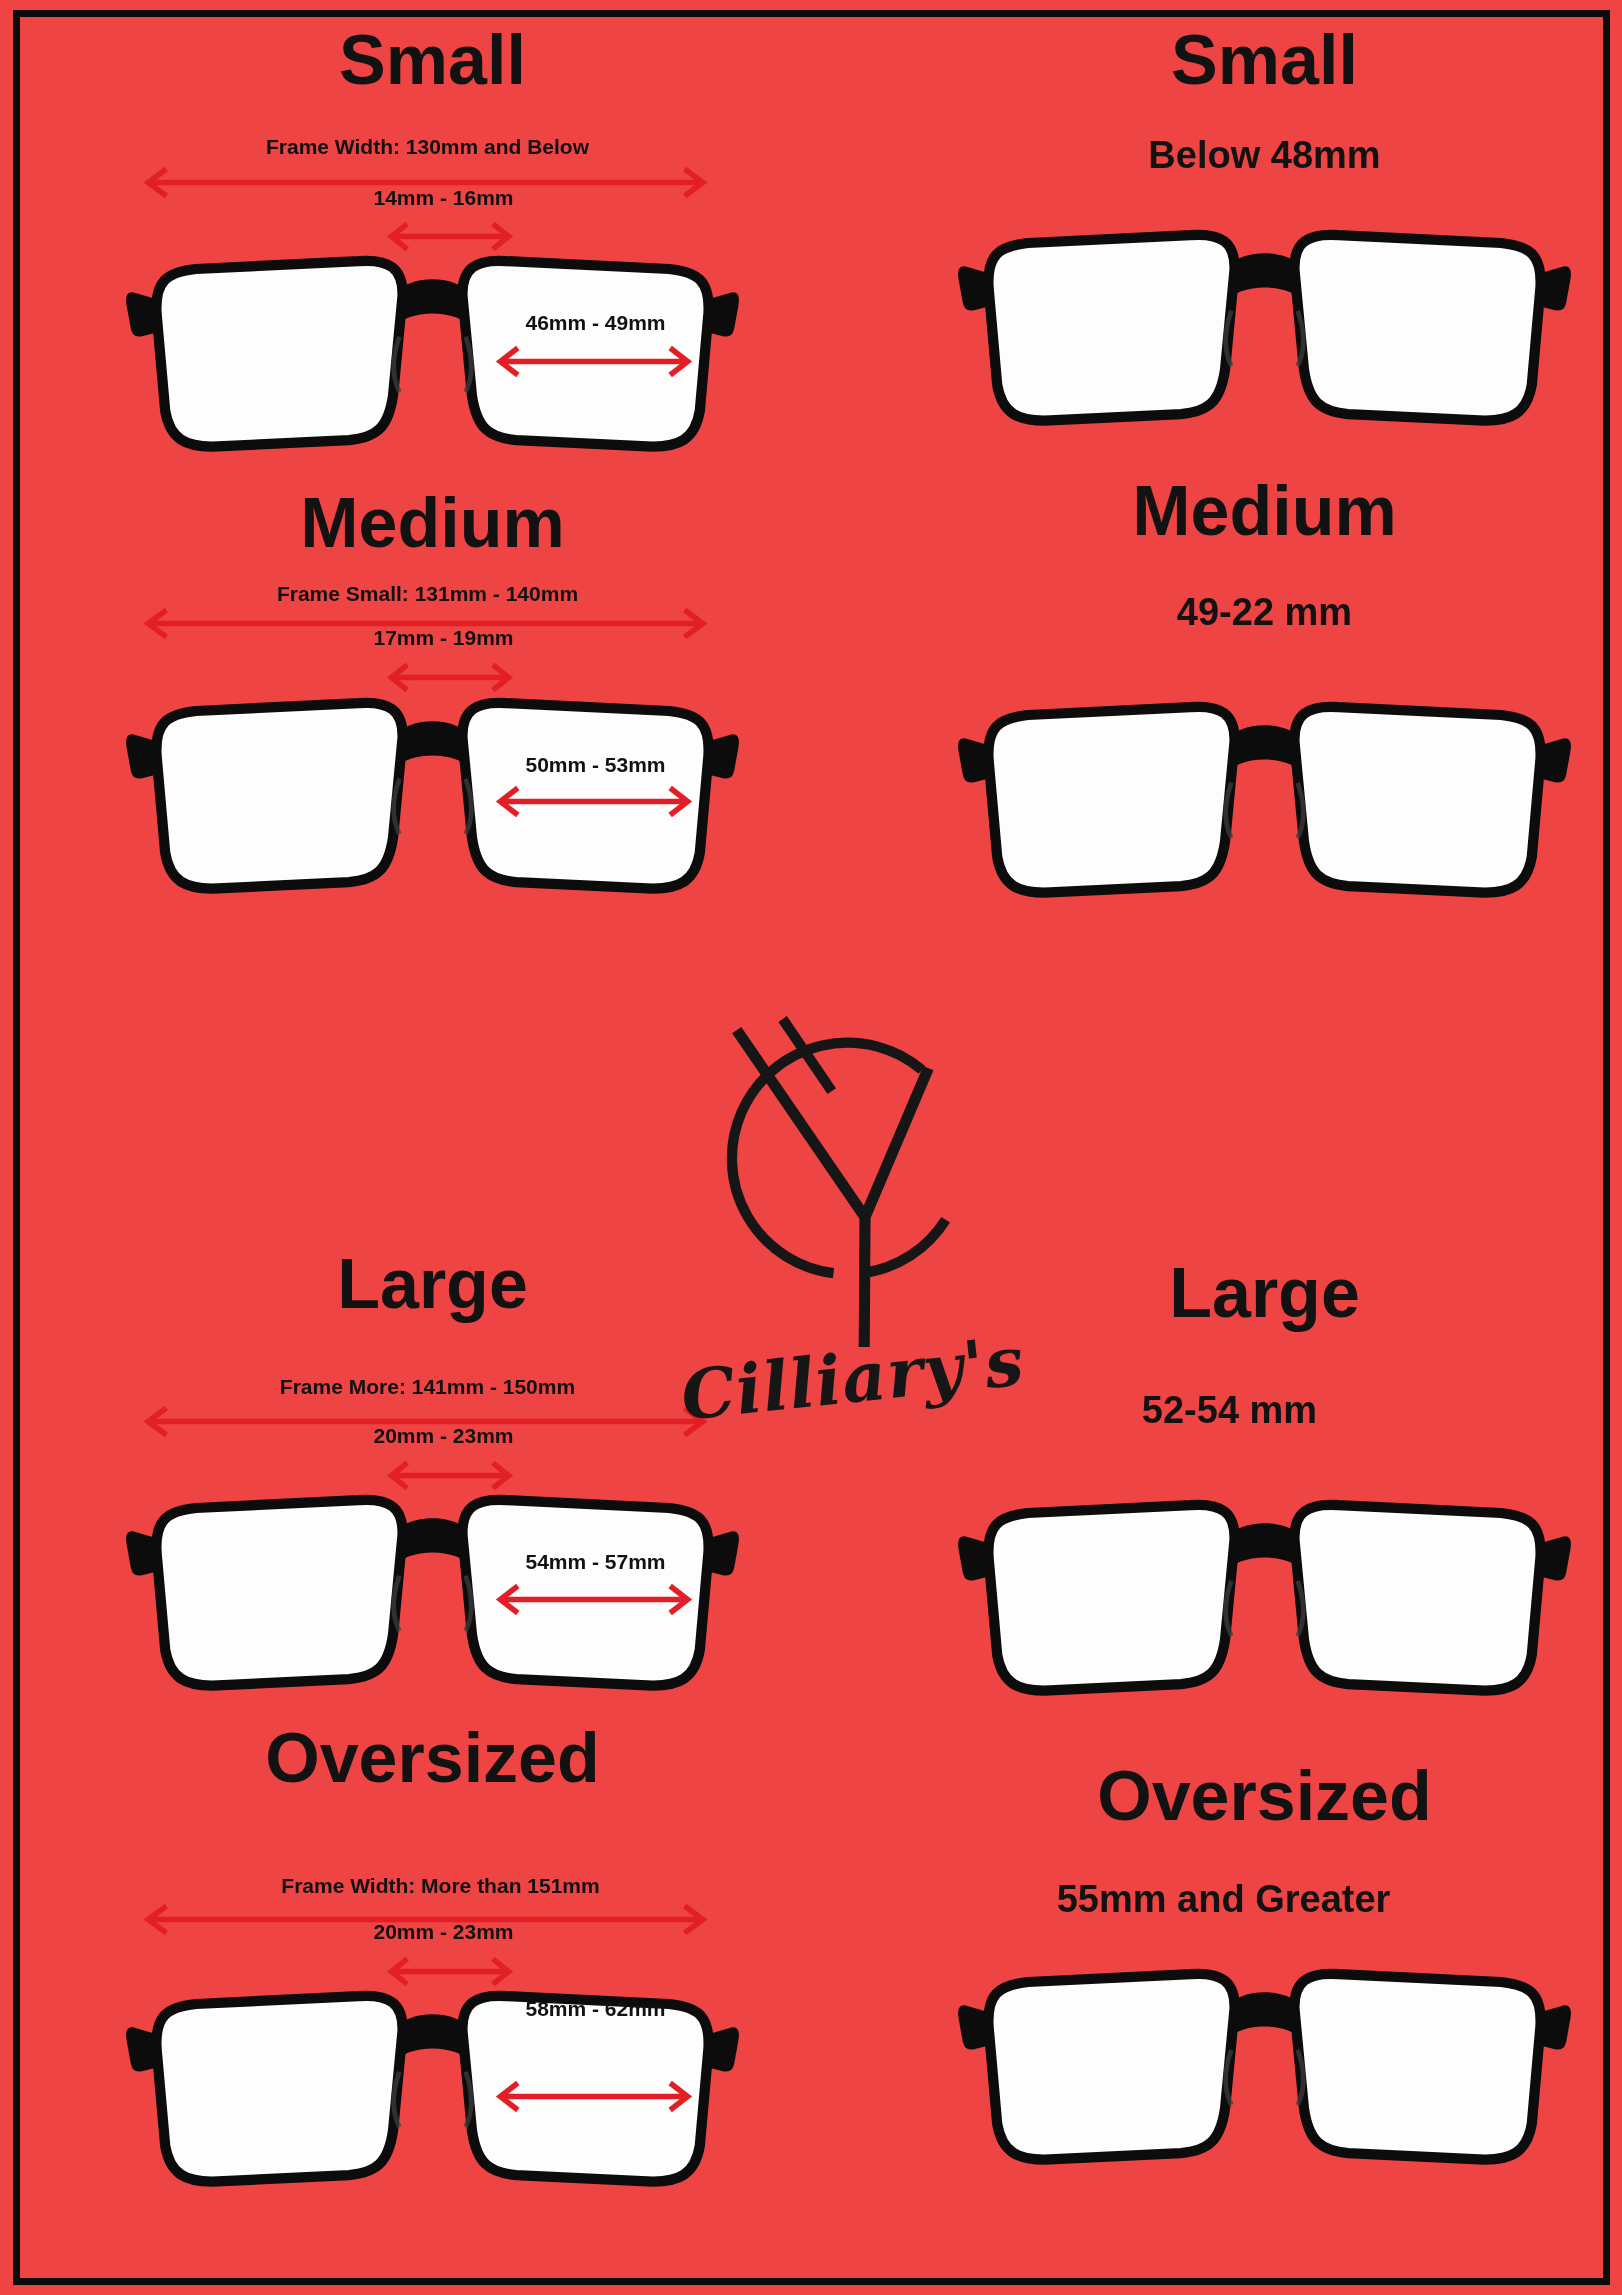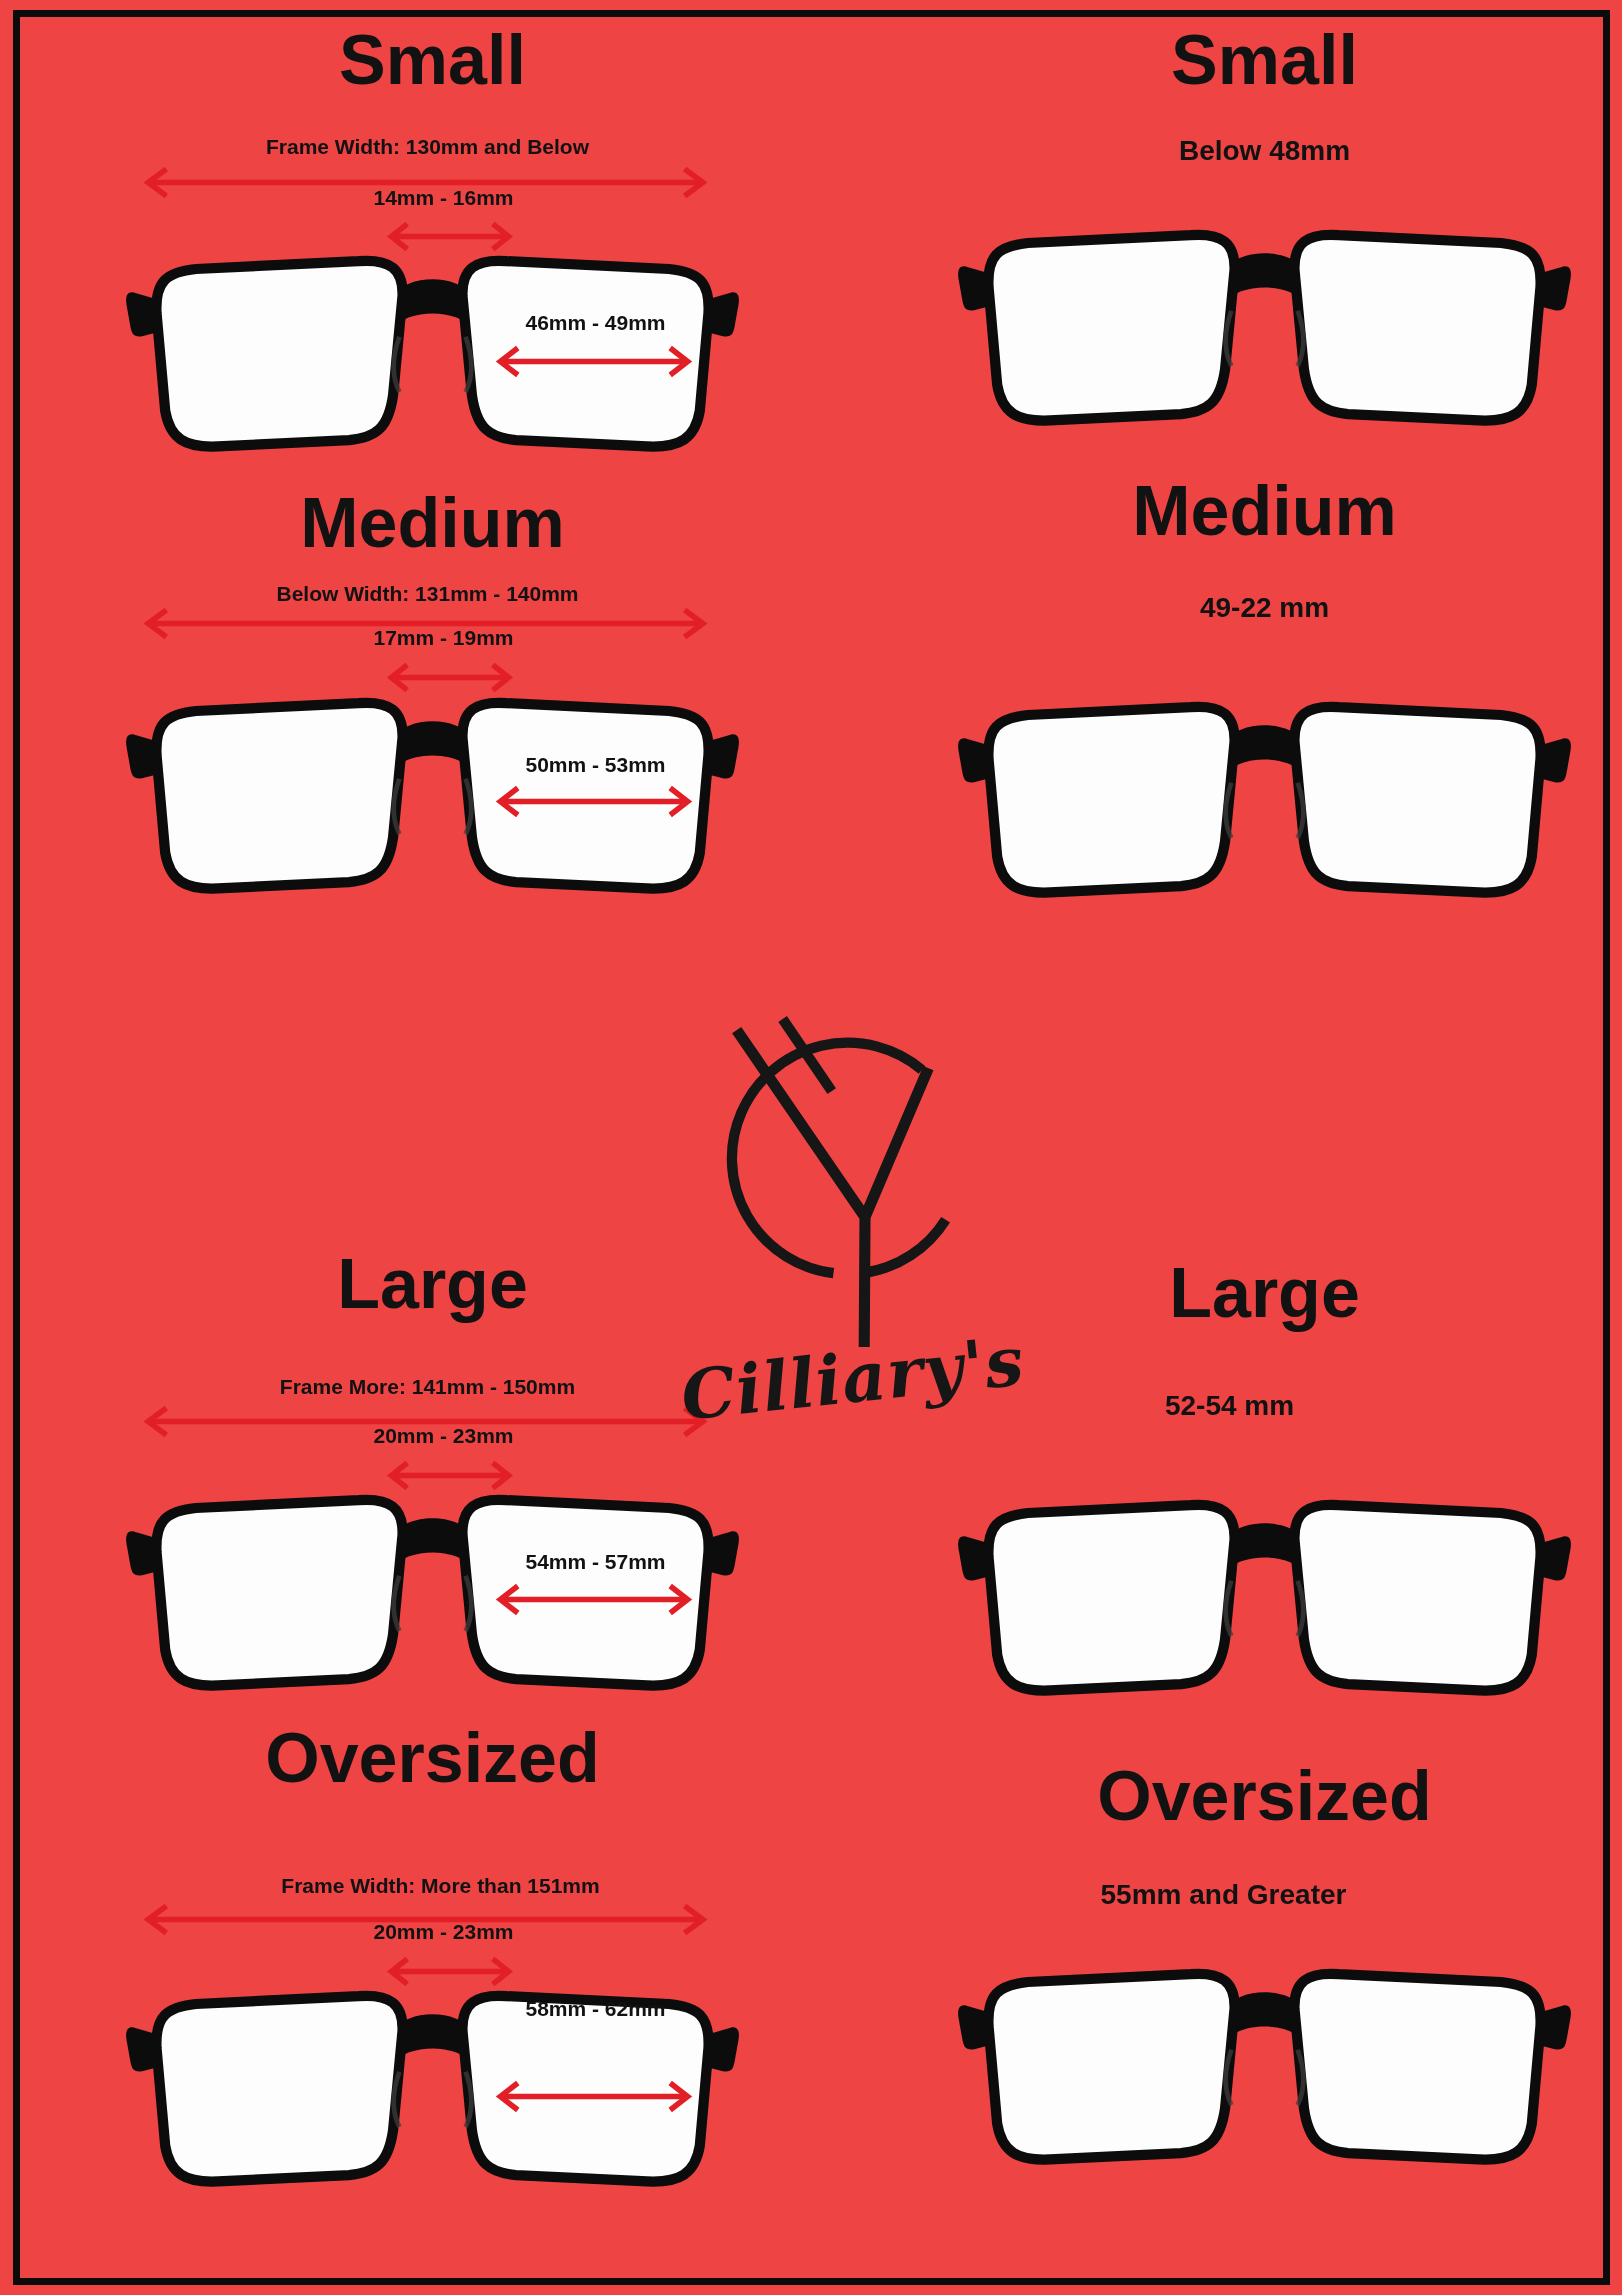--- a/index.html
+++ b/index.html
@@ -3,21 +3,21 @@
 <meta charset="utf-8">
 <style>
   html,body{margin:0;padding:0;background:#ffffff;}
   #page{position:relative;width:1623px;height:2295px;background:#ef4444;overflow:hidden;
         font-family:"Liberation Sans",sans-serif;text-decoration:underline;}
   .frame-border{position:absolute;left:12.7px;top:10.3px;right:12.7px;bottom:10.3px;
         border:7.1px solid #0b0b0b;pointer-events:none;}
   .t{position:absolute;text-align:center;color:#121212;font-weight:bold;line-height:1.05;white-space:nowrap;}
   .title{font-size:70px;width:555px;letter-spacing:0px;}
   .lbl{font-size:21px;width:713px;}
-  .sub{font-size:28px;width:555px;}
+  .sub{font-size:38px;width:555px;}
   .glasses{position:absolute;width:615px;height:246px;}
   .arrow{position:absolute;display:block;}
   .logo-mark{position:absolute;left:705px;top:1014px;}
   .brand-script{position:absolute;left:615px;top:1338px;width:475px;text-align:center;
         font-family:"DejaVu Serif",serif;font-style:italic;font-weight:bold;font-size:68px;
         color:#161616;transform:rotate(-6deg);letter-spacing:0.8px;}
 </style>
 </head>
 <body>
 
@@ -73,21 +73,21 @@
         <use href="#glasses-shape"></use>
       </svg>
     <div class="t lbl" style="left:239px;top:312px">46mm - 49mm</div>
     <svg class="arrow" style="left:494px;top:344px" width="200" height="35" viewBox="0 0 252 44">
         <use href="#arr-lens"></use>
       </svg>
   </div>
 
   <div>
     <div class="t title" style="left:155px;top:487px">Medium</div>
-    <div class="t lbl" style="left:71px;top:583px">Below Width: 131mm - 140mm</div>
+    <div class="t lbl" style="left:71px;top:583px">Frame Small: 131mm - 140mm</div>
     <svg class="arrow" style="left:141px;top:606px" width="569" height="35" viewBox="0 0 718 44">
         <use href="#arr-fw"></use>
       </svg>
     <div class="t lbl" style="left:87px;top:627px">17mm - 19mm</div>
     <svg class="arrow" style="left:385px;top:660px" width="130" height="35" viewBox="0 0 164 44">
         <use href="#arr-bridge"></use>
       </svg>
     <svg class="glasses" style="left:125px;top:670px" viewBox="0 0 780 300">
         <use href="#glasses-shape"></use>
       </svg>

